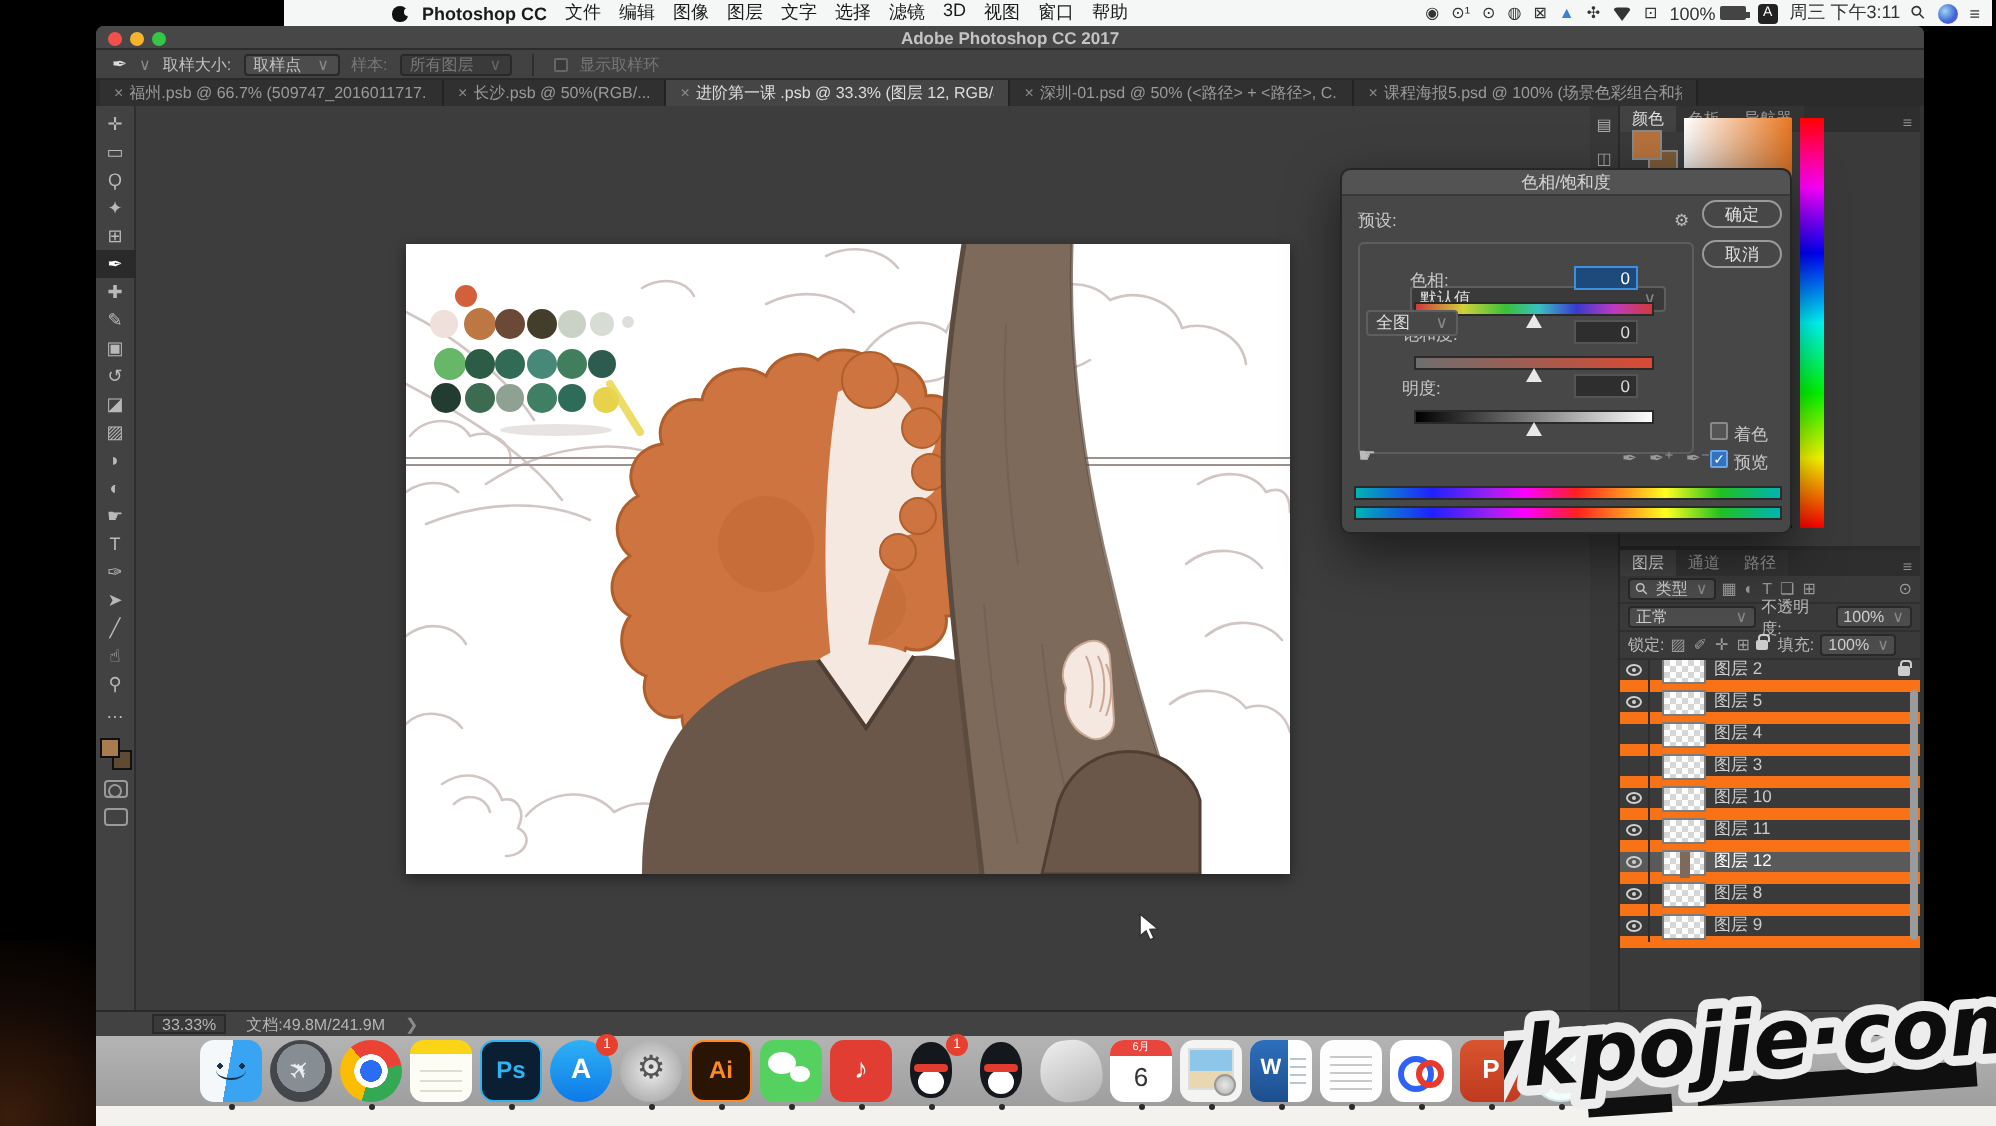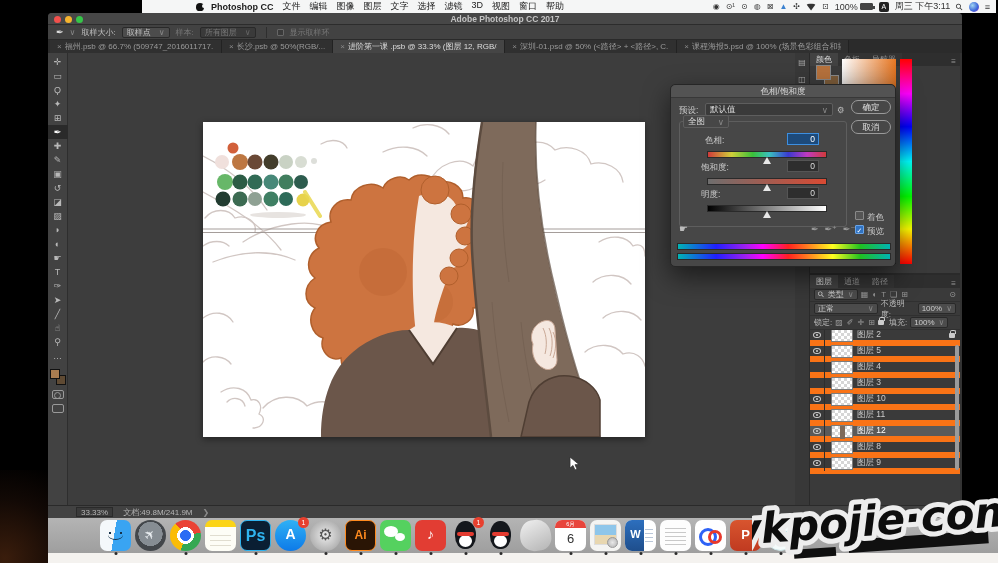--- a/index.html
+++ b/index.html
@@ -97,21 +97,21 @@
   .lp-scroll{position:absolute;right:1px;top:70px;width:4px;height:125px;background:#9b9b9b;border-radius:2px;}
   
   .statusbar{position:absolute;left:0;bottom:0;right:0;height:13px;background:#424242;border-top:1px solid #2a2a2a;
     display:flex;align-items:center;gap:10px;padding-left:28px;font-size:8px;color:#b5b5b5;}
   .sb-zoom{background:#3a3a3a;border:1px solid #2a2a2a;padding:0 4px;height:10px;line-height:9px;}
   
   .dialog{position:absolute;left:670px;top:84px;width:226px;height:183px;background:#474747;border:1px solid #262626;
     border-radius:5px;box-shadow:0 10px 26px rgba(0,0,0,.55);z-index:50;font-size:8.5px;color:#cfcfcf;}
   .dlg-title{height:13px;background:#535353;border-radius:5px 5px 0 0;text-align:center;line-height:13px;color:#d6d6d6;border-bottom:1px solid #383838;}
   .dlg-label{position:absolute;color:#c9c9c9;}
-  .dlg-dd{position:absolute;background:#3a3a3a;border:1px solid #5e5e5e;border-radius:2px;height:13px;display:flex;align-items:center;padding:0 4px;gap:6px;color:#ddd;}
+  .dlg-dd{position:absolute;background:#3a3a3a;border:1px solid #5e5e5e;border-radius:2px;height:13px;display:flex;align-items:center;padding:0 4px;gap:6px;color:#ddd;margin-top:40px;}
   .dlg-btn{position:absolute;left:180px;width:40px;height:14px;border:1px solid #9a9a9a;border-radius:8px;background:transparent;
     color:#e0e0e0;font-size:8.5px;line-height:12px;text-align:center;}
   .dlg-group{position:absolute;left:8px;top:36px;width:168px;height:106px;border:1px solid #5e5e5e;border-radius:3px;}
   .val-box{position:absolute;width:32px;height:12px;background:#2e2e2e;border:1px solid #555;color:#ddd;text-align:right;padding:0 3px;line-height:11px;}
   .val-box.sel{background:#1d4a7a;border-color:#3d8fe0;color:#fff;}
   .track{position:absolute;height:7px;border:1px solid #2a2a2a;}
   .thumb-tri{position:absolute;left:50%;top:5px;transform:translateX(-50%);width:0;height:0;
     border-left:4px solid transparent;border-right:4px solid transparent;border-bottom:7px solid #e8e8e8;}
   .chk{position:absolute;width:9px;height:9px;border:1px solid #8a8a8a;background:#555;border-radius:1px;font-size:7px;line-height:9px;text-align:center;color:#fff;}
   .chk.on{background:#3173c2;border-color:#6aa5e8;}
@@ -135,21 +135,21 @@
     linear-gradient(100deg,#f4f8fb 0 46%,#39a4f2 46%);}
   .ic-finder::after{content:"";position:absolute;left:8px;top:10px;width:15px;height:9px;border-bottom:1.6px solid #16324a;border-radius:50%;}
   .ic-launchpad{border-radius:50%;background:radial-gradient(circle at 50% 45%,#868d93 0 52%,#43474b 53%);}
   .ic-launchpad .dglyph{transform:rotate(-45deg);color:#e9edf0;font-size:13px;}
   .ic-chrome{border-radius:50%;background:radial-gradient(circle 5.5px at center,#2a6cf4 97%,transparent),
     radial-gradient(circle 8.5px at center,#fff 97%,transparent),
     conic-gradient(from -40deg,#ea4335 0 33%,#34a853 0 66%,#fbbc05 0 100%);}
   .ic-notes{background:linear-gradient(#fbd417 0 7px,#fdfdf6 7px);}
   .ic-notes::after{content:"";position:absolute;inset:11px 5px 5px;background:repeating-linear-gradient(rgba(0,0,0,0) 0 4px,#e0ddd0 4px 5px);}
   .ic-photoshop{background:#0a1f33;border:1.5px solid #2fb4f0;}
-  .ic-photoshop .dlabel{color:#2fb4f0;font-weight:bold;font-size:16px;}
+  .ic-photoshop .dlabel{color:#2fb4f0;font-weight:bold;font-size:12px;}
   .ic-appstore{border-radius:50%;background:linear-gradient(#2fb1f5,#0d7ae8);}
   .ic-appstore .dlabel{color:#fff;font-weight:bold;font-size:14px;}
   .ic-settings{border-radius:50%;background:radial-gradient(circle,#ececec,#9a9a9a);}
   .ic-settings .dglyph{color:#555;font-size:16px;}
   .ic-illustrator{background:#2a1505;border:1.5px solid #ff8a1e;}
   .ic-illustrator .dlabel{color:#ff8a1e;font-weight:bold;font-size:12px;}
   .ic-wechat{background:#55d15f;}
   .ic-wechat::before{content:"";position:absolute;left:4px;top:6px;width:14px;height:11px;background:#fff;border-radius:50%;}
   .ic-wechat::after{content:"";position:absolute;left:15px;top:13px;width:10px;height:8px;background:#fff;border-radius:50%;}
   .ic-netease{background:#e23d33;}

